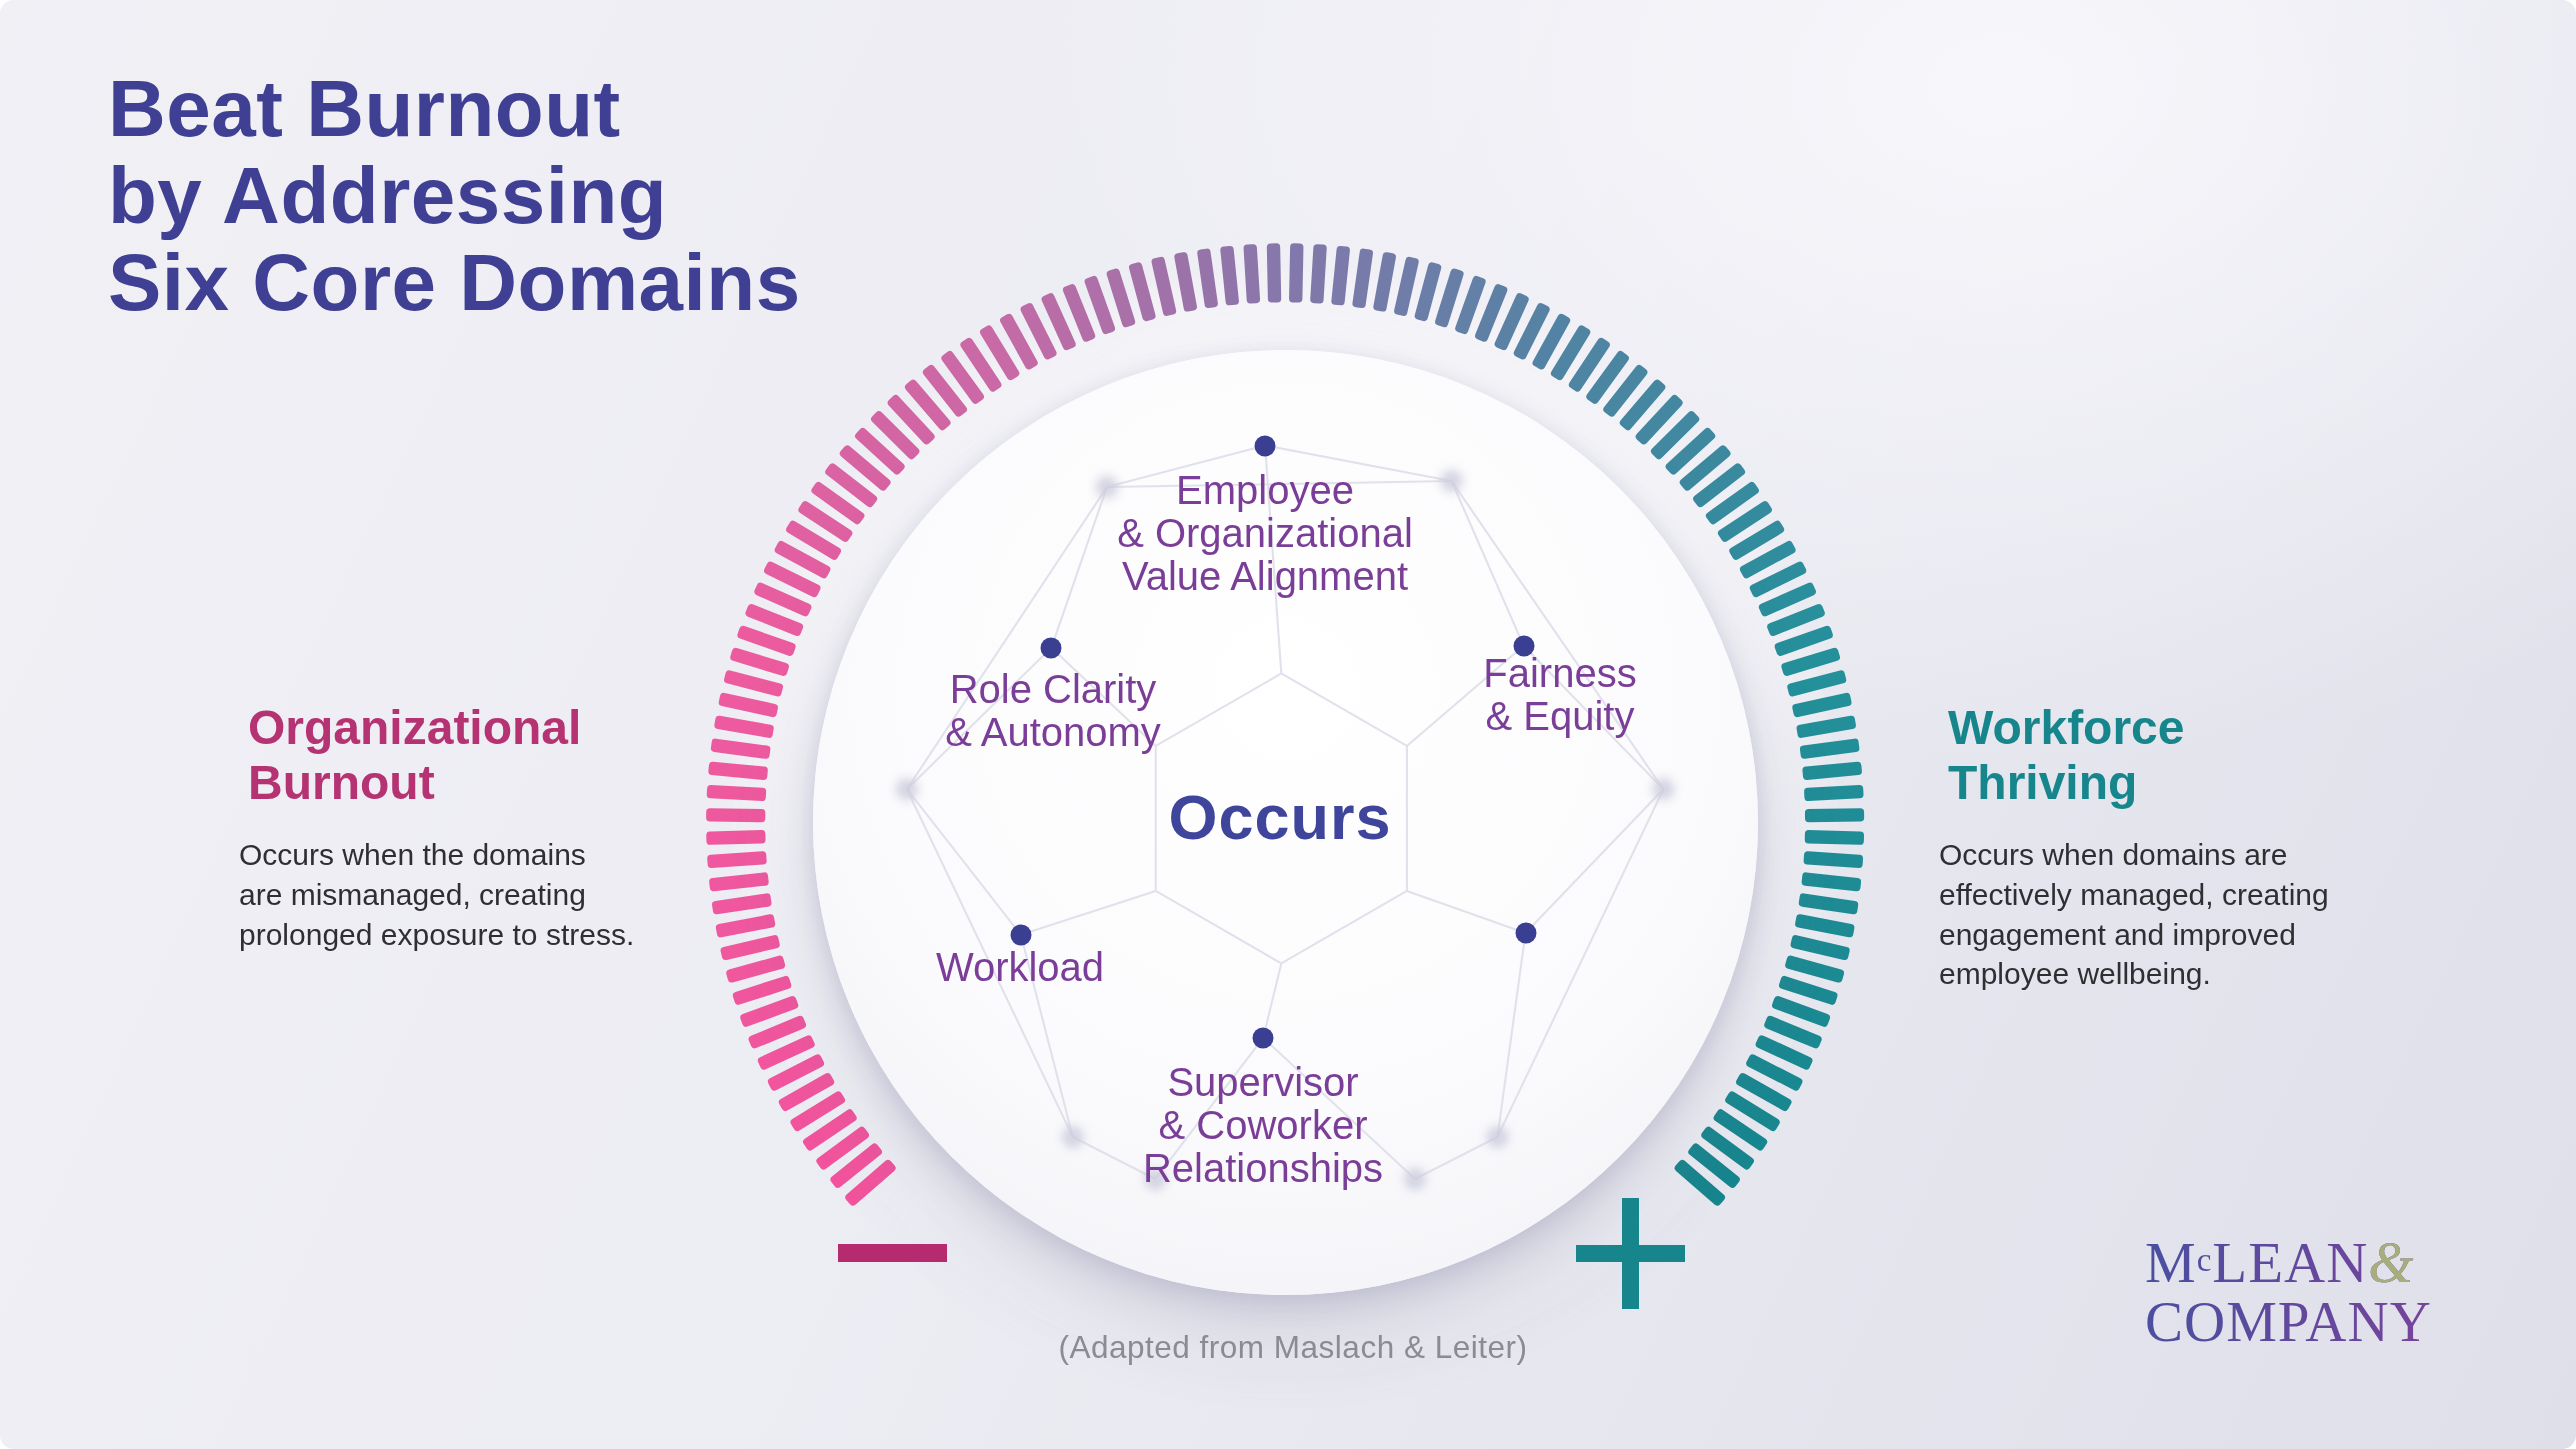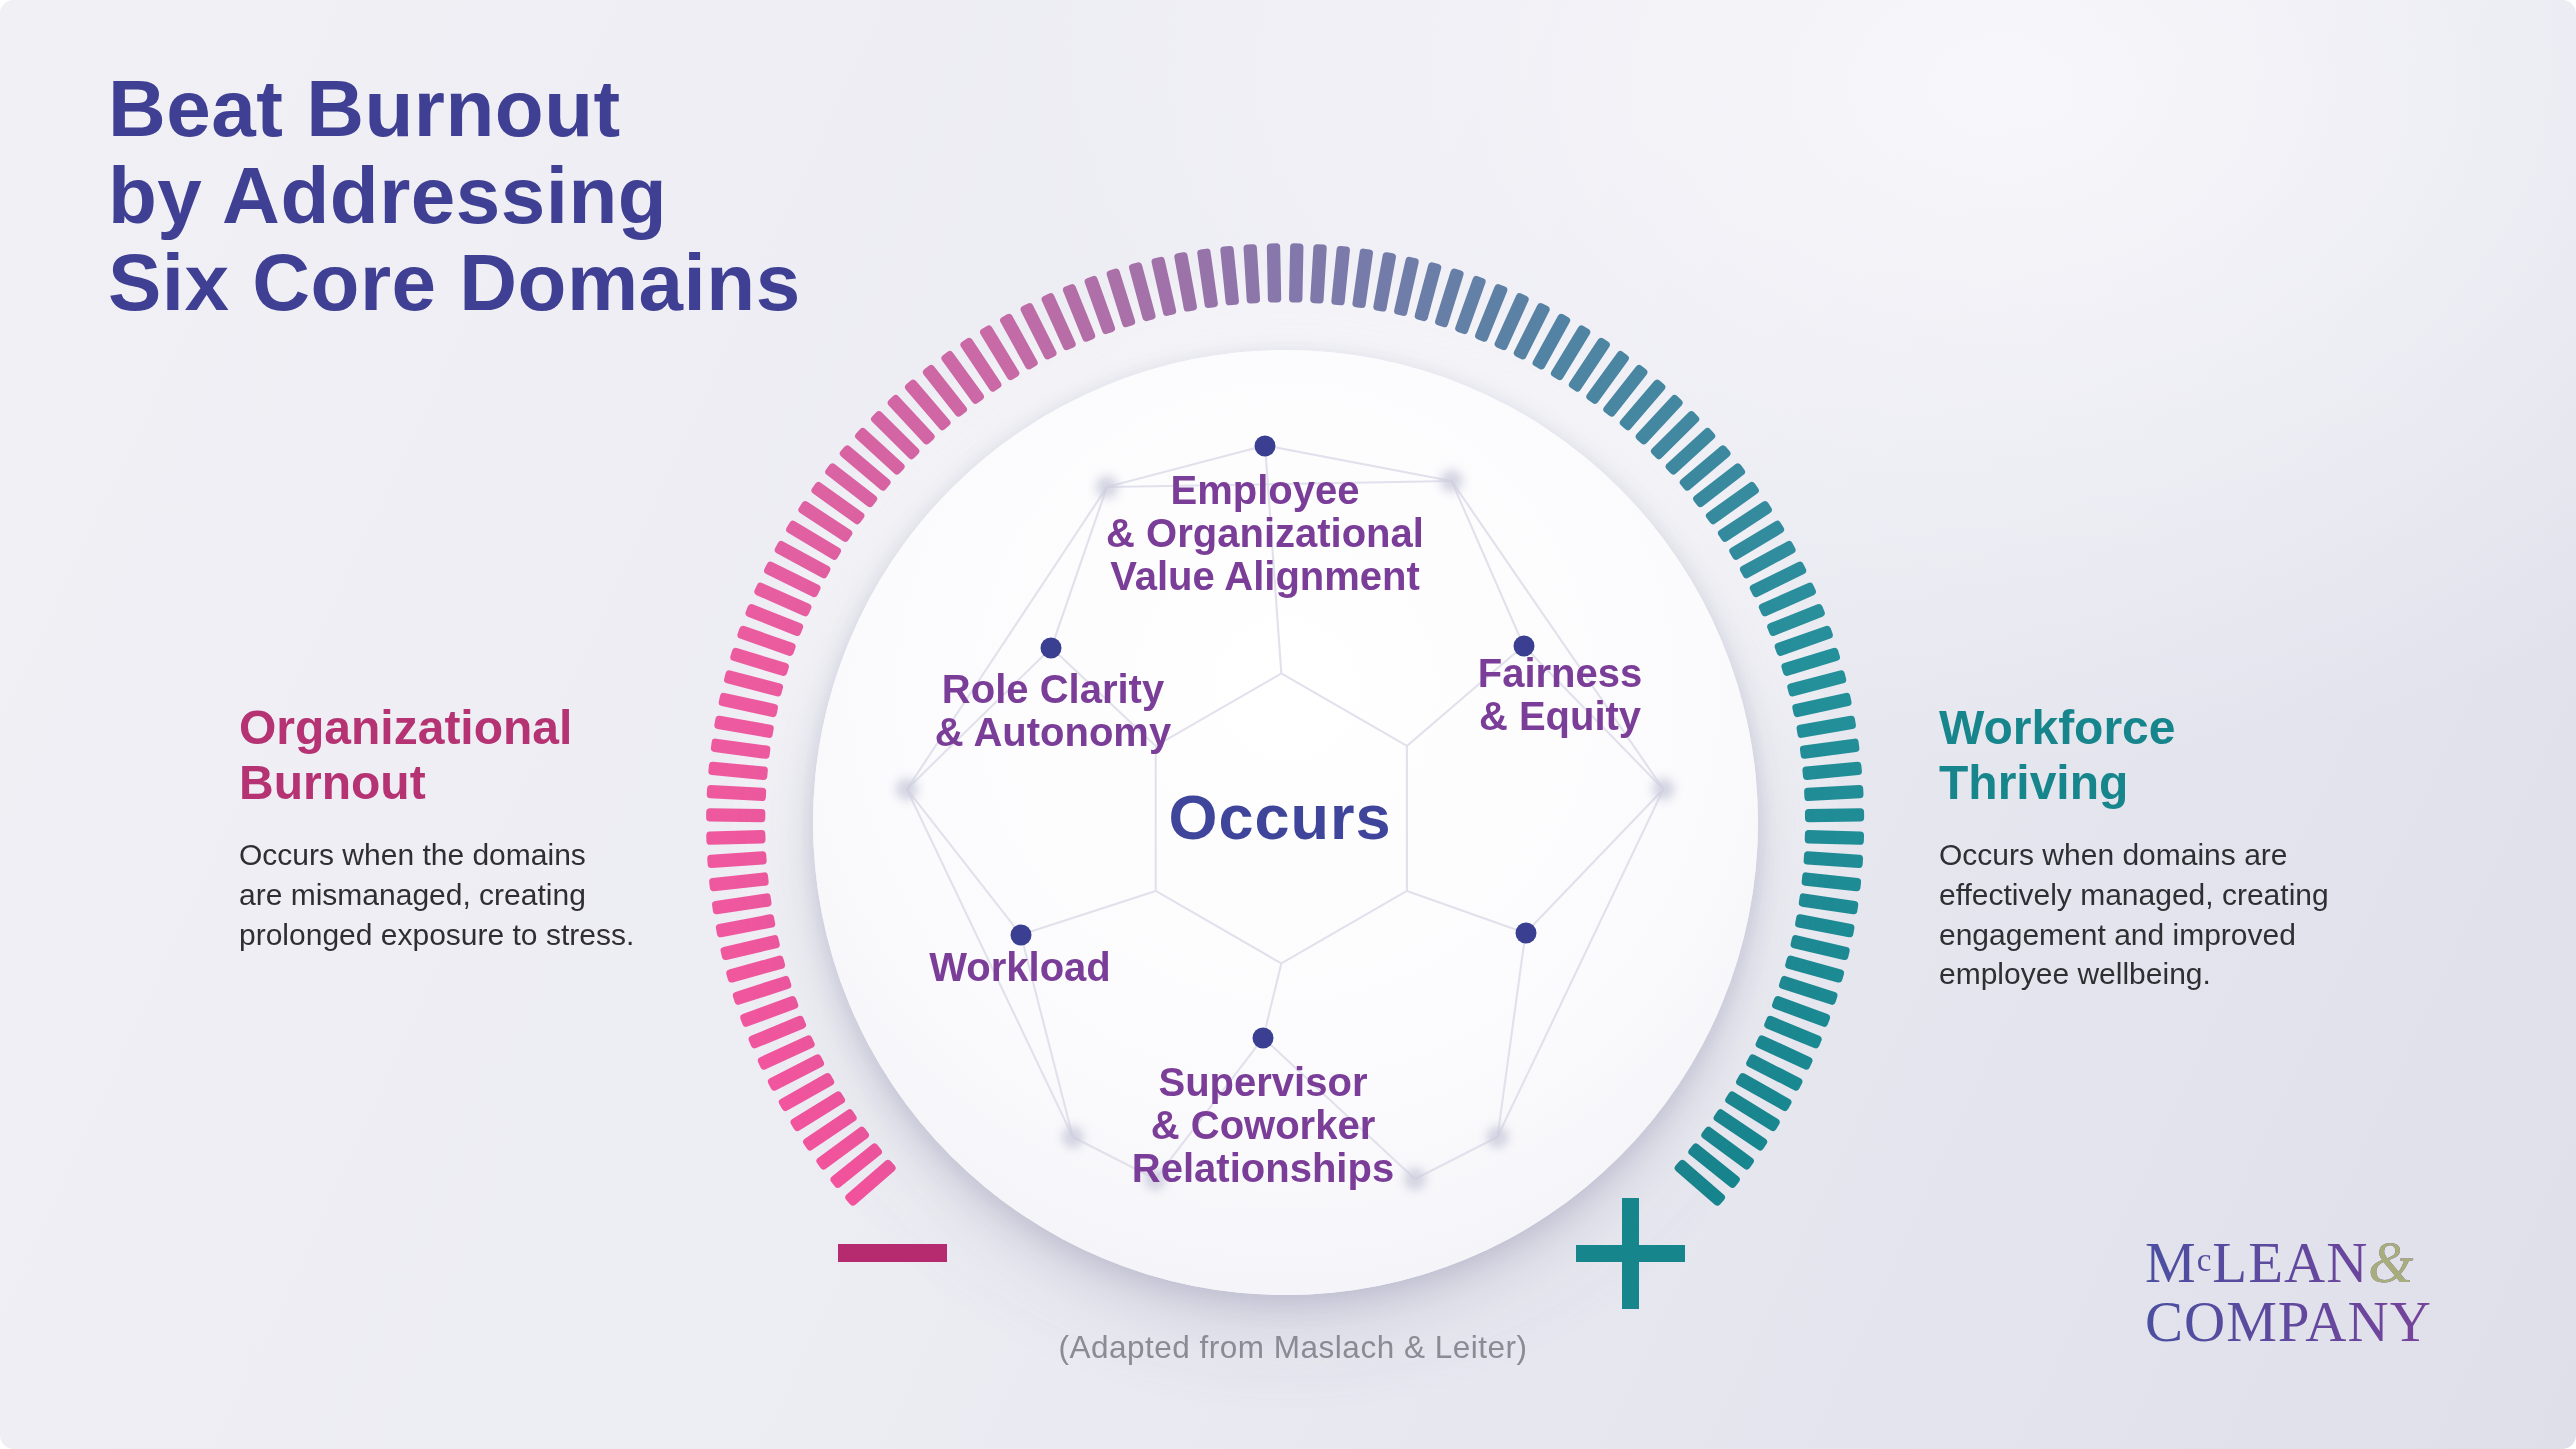--- a/index.html
+++ b/index.html
@@ -30,21 +30,21 @@
 
   
   .title{
     position:absolute;left:108px;top:65px;
     font-size:80px;font-weight:700;line-height:1.09;letter-spacing:0.5px;
     color:var(--title-indigo);
   }
 
   
   .side-panel{position:absolute;width:534px;}
-  .side-panel .heading{font-size:48px;font-weight:700;line-height:1.14;}
+  .side-panel .heading{font-size:48px;font-weight:700;line-height:1.14;margin-left:9px;}
   .side-panel .body{margin-top:25px;font-size:30px;line-height:1.32;color:var(--body-text);}
   .panel-left{left:239px;top:701px;}
   .panel-left .heading{color:var(--burnout-magenta);}
   .panel-right{left:1939px;top:701px;}
   .panel-right .heading{color:var(--thriving-teal);}
 
   
   .halo{
     position:absolute;left:732px;top:269px;width:1107px;height:1107px;border-radius:50%;
     background:radial-gradient(circle, rgba(255,255,255,0) 54%, rgba(255,255,255,.55) 62%, rgba(255,255,255,0) 72%);
@@ -57,21 +57,21 @@
   }
 
   svg.deco{position:absolute;left:0;top:0;pointer-events:none;}
 
   
   .dot{position:absolute;width:21px;height:21px;border-radius:50%;background:var(--dot-indigo);transform:translate(-50%,-50%);}
 
   
   .domain-label{
     position:absolute;transform:translateX(-50%);
-    font-size:40px;font-weight:700;line-height:1.07;text-align:center;
+    font-size:40px;font-weight:400;line-height:1.07;text-align:center;
     color:var(--domain-purple);
   }
   .center-label{
     position:absolute;left:1280px;top:817px;transform:translate(-50%,-50%);
     font-size:63px;font-weight:700;letter-spacing:1px;color:var(--domains-indigo);
   }
 
   
   .minus-icon{position:absolute;left:838px;top:1244px;width:109px;height:18px;background:var(--minus-magenta);}
   .plus-icon{position:absolute;left:1576px;top:1198px;width:109px;height:111px;}

